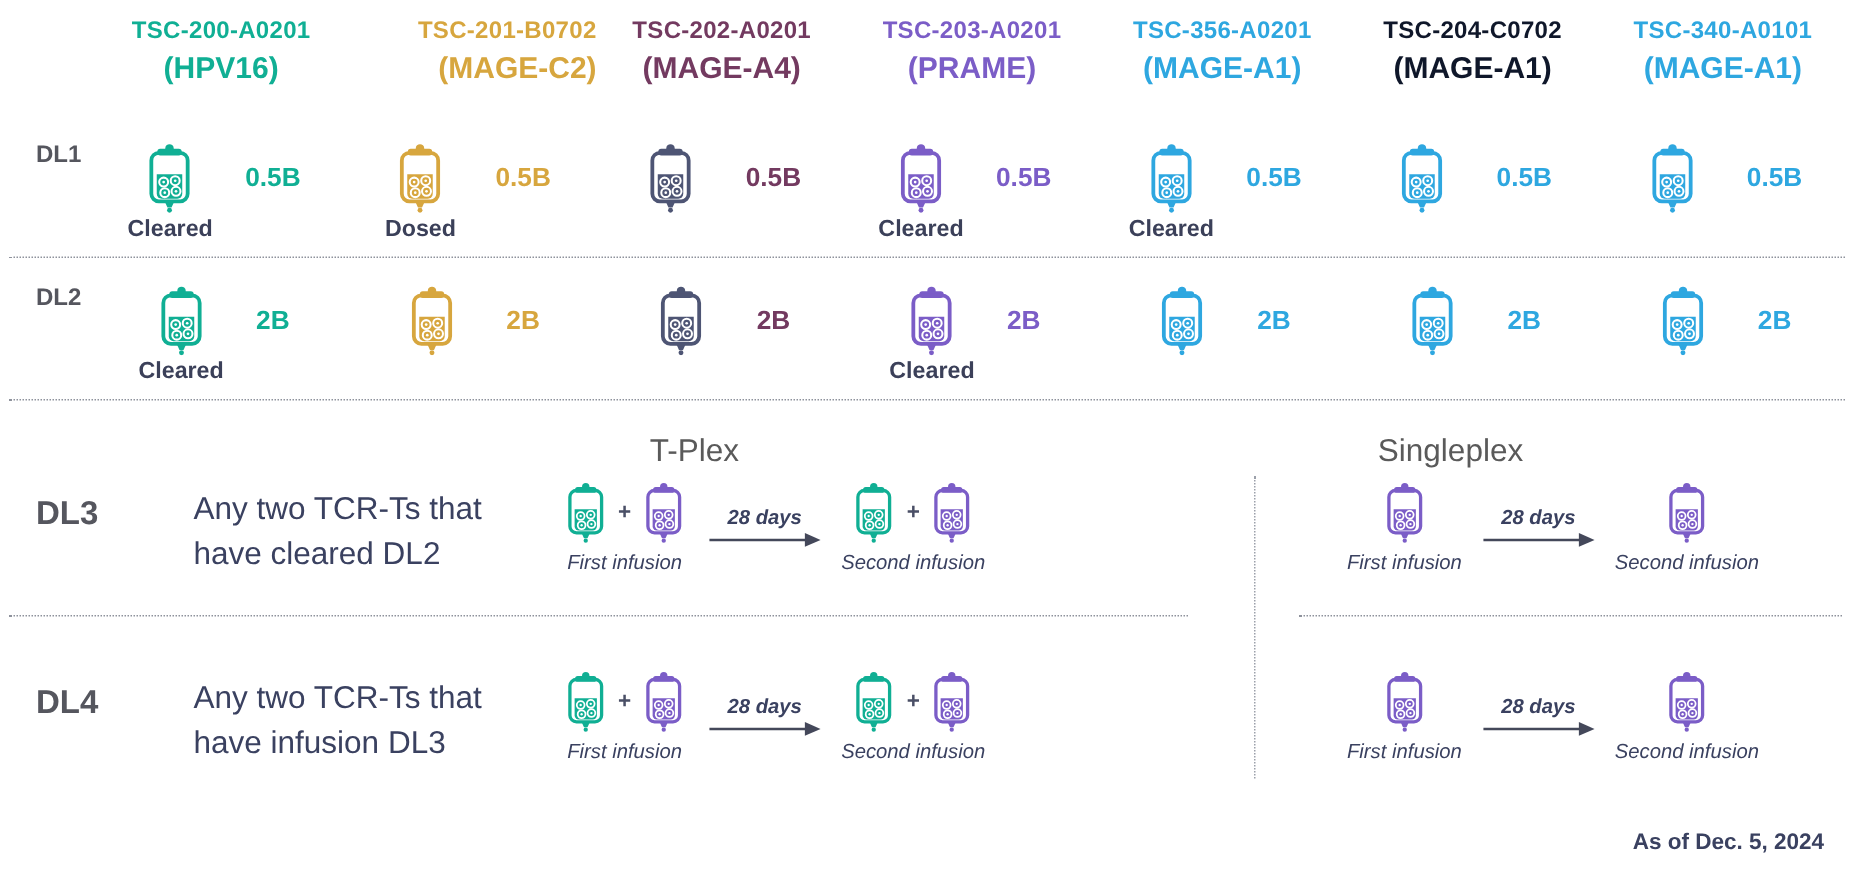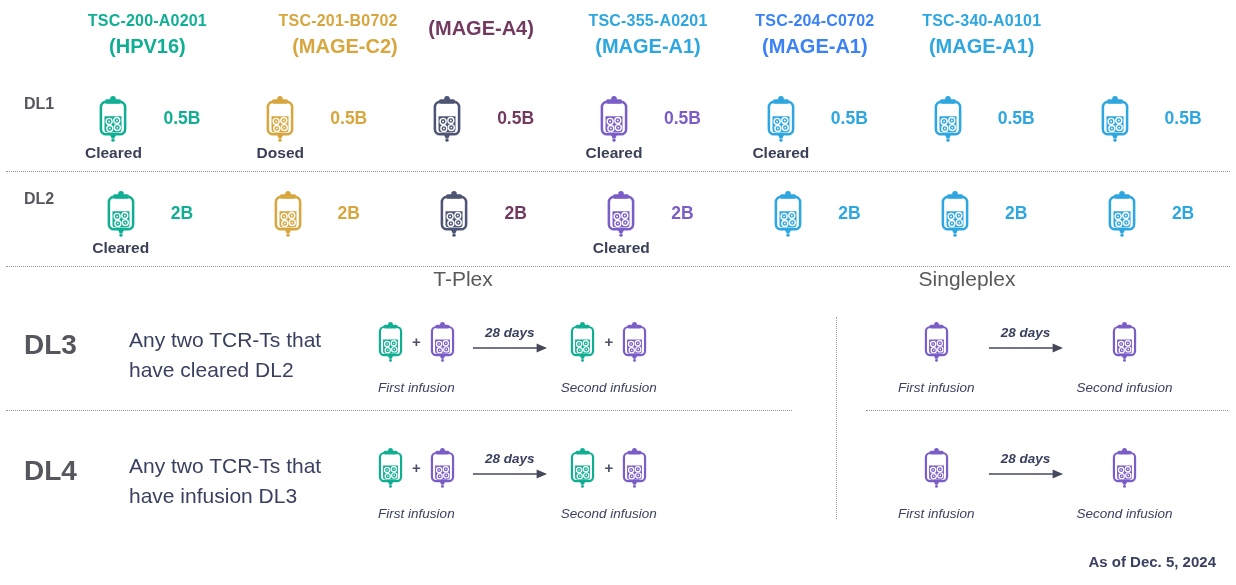--- a/index.html
+++ b/index.html
@@ -23,53 +23,53 @@
   .bagline{display:flex;align-items:center}
   .bagbox{position:relative;width:38px;height:47px;display:block}
   .bagbox svg{display:block;width:100%;height:100%}
   .dose{font-size:17.5px;font-weight:600;margin-left:31px;white-space:nowrap}
   .status{position:absolute;top:calc(100% + 2px);left:50%;transform:translateX(-50%);
           font-size:15.5px;font-weight:700;color:#3B4059;white-space:nowrap}
 
   .hsep{border-top:1.6px dotted #8E929C;margin:0 2px}
 
   
-  .section-row{display:flex;height:46px;align-items:flex-start}
+  .section-row{display:flex;height:46px;align-items:flex-end}
   .sec-tplex{width:832px;text-align:center;padding-left:86px;font-size:21px;color:#5A5A5A}
   .sec-singleplex{flex:1;text-align:center;padding-right:134px;font-size:21px;color:#5A5A5A}
 
   
   .lower{position:relative}
   .vdiv{position:absolute;left:832px;top:4px;bottom:4px;border-left:1.8px dotted #9BA0AA}
   .lower-row{display:flex}
   .lr-left{width:832px;display:grid;grid-template-columns:185px 185px 1fr}
   .lr-right{flex:1;display:flex;padding-left:62px}
   .lower-row.row-dl3{height:97px}
   .lower-row.row-dl4{height:112px}
 
   .row-dl3 .dl-label2{padding-top:16px}
   .row-dl3 .desc{padding-top:12px}
   .row-dl3 .diagram{padding-top:8px}
   .row-dl4 .dl-label2{padding-top:44px}
   .row-dl4 .desc{padding-top:40px}
   .row-dl4 .diagram{padding-top:36px}
 
-  .dl-label2{font-size:28px;font-weight:700;color:#55565E;padding-left:20px;white-space:nowrap}
+  .dl-label2{font-size:22px;font-weight:700;color:#55565E;padding-left:20px;white-space:nowrap}
   .desc{font-size:21px;line-height:1.45;color:#3A4160;padding-left:0}
   .lr-left .desc{margin-left:-60px}
   .diagram{display:flex;align-items:flex-start;gap:9px}
 
   .pairgroup{display:flex;flex-direction:column;align-items:center}
   .pair{display:flex;align-items:center}
   .smallbag{width:33px;height:41px;display:block}
   .smallbag svg{display:block;width:100%;height:100%}
   .plus{font-size:15px;font-weight:700;color:#4A4F66;margin:0 5px}
-  .flow-label{font-size:13.5px;font-style:italic;color:#3A4160;margin-top:18px;white-space:nowrap}
-
-  .arrowbox{display:flex;flex-direction:column;align-items:center;margin:4px 4px}
+  .flow-label{font-size:13.5px;font-style:italic;color:#3A4160;margin-top:5px;white-space:nowrap}
+
+  .arrowbox{display:flex;flex-direction:column;align-items:center;margin:16px 4px}
   .arrow-label{font-size:13.5px;font-style:italic;font-weight:600;color:#3A4160}
   .arrowbox svg{display:block}
 
   .lower-sep{display:flex;height:1px}
   .lower-sep .seg1{width:786px;border-top:1.6px dotted #8E929C;margin-left:2px}
   .lower-sep .gapseg{width:74px}
   .lower-sep .seg2{flex:1;border-top:1.6px dotted #8E929C;margin-right:4px}
 
   .footer{height:60px;display:flex;justify-content:flex-end;align-items:flex-start;padding:30px 16px 0 0}
   .as-of{font-size:15px;font-weight:600;color:#3A4160;white-space:nowrap}
@@ -83,27 +83,32 @@
     <div></div>
     <div class="col-head" style="color: rgb(16, 175, 148);">
       <div class="prod-id">TSC-200-A0201</div>
       <div class="prod-target">(HPV16)</div>
     </div>
     <div class="col-head" style="color: rgb(215, 166, 62); text-align: right;">
       <div class="prod-id">TSC-201-B0702</div>
       <div class="prod-target">(MAGE-C2)</div>
     </div>
     <div class="col-head" style="color: rgb(115, 58, 96);">
+      <div class="prod-id">TSC-202-A0201</div>
       <div class="prod-target">(MAGE-A4)</div>
     </div>
+    <div class="col-head" style="color: rgb(123, 93, 199);">
+      <div class="prod-id">TSC-203-A0201</div>
+      <div class="prod-target">(PRAME)</div>
+    </div>
     <div class="col-head" style="color: rgb(46, 167, 224);">
-      <div class="prod-id">TSC-355-A0201</div>
+      <div class="prod-id">TSC-356-A0201</div>
       <div class="prod-target">(MAGE-A1)</div>
     </div>
-    <div class="col-head" style="color: #3b82f6;">
+    <div class="col-head" style="color: #0f172a;">
       <div class="prod-id">TSC-204-C0702</div>
       <div class="prod-target">(MAGE-A1)</div>
     </div>
     <div class="col-head" style="color: rgb(46, 167, 224);">
       <div class="prod-id">TSC-340-A0101</div>
       <div class="prod-target">(MAGE-A1)</div>
     </div>
   </div>
 
   <div class="grid8 dose-row row-dl1">

